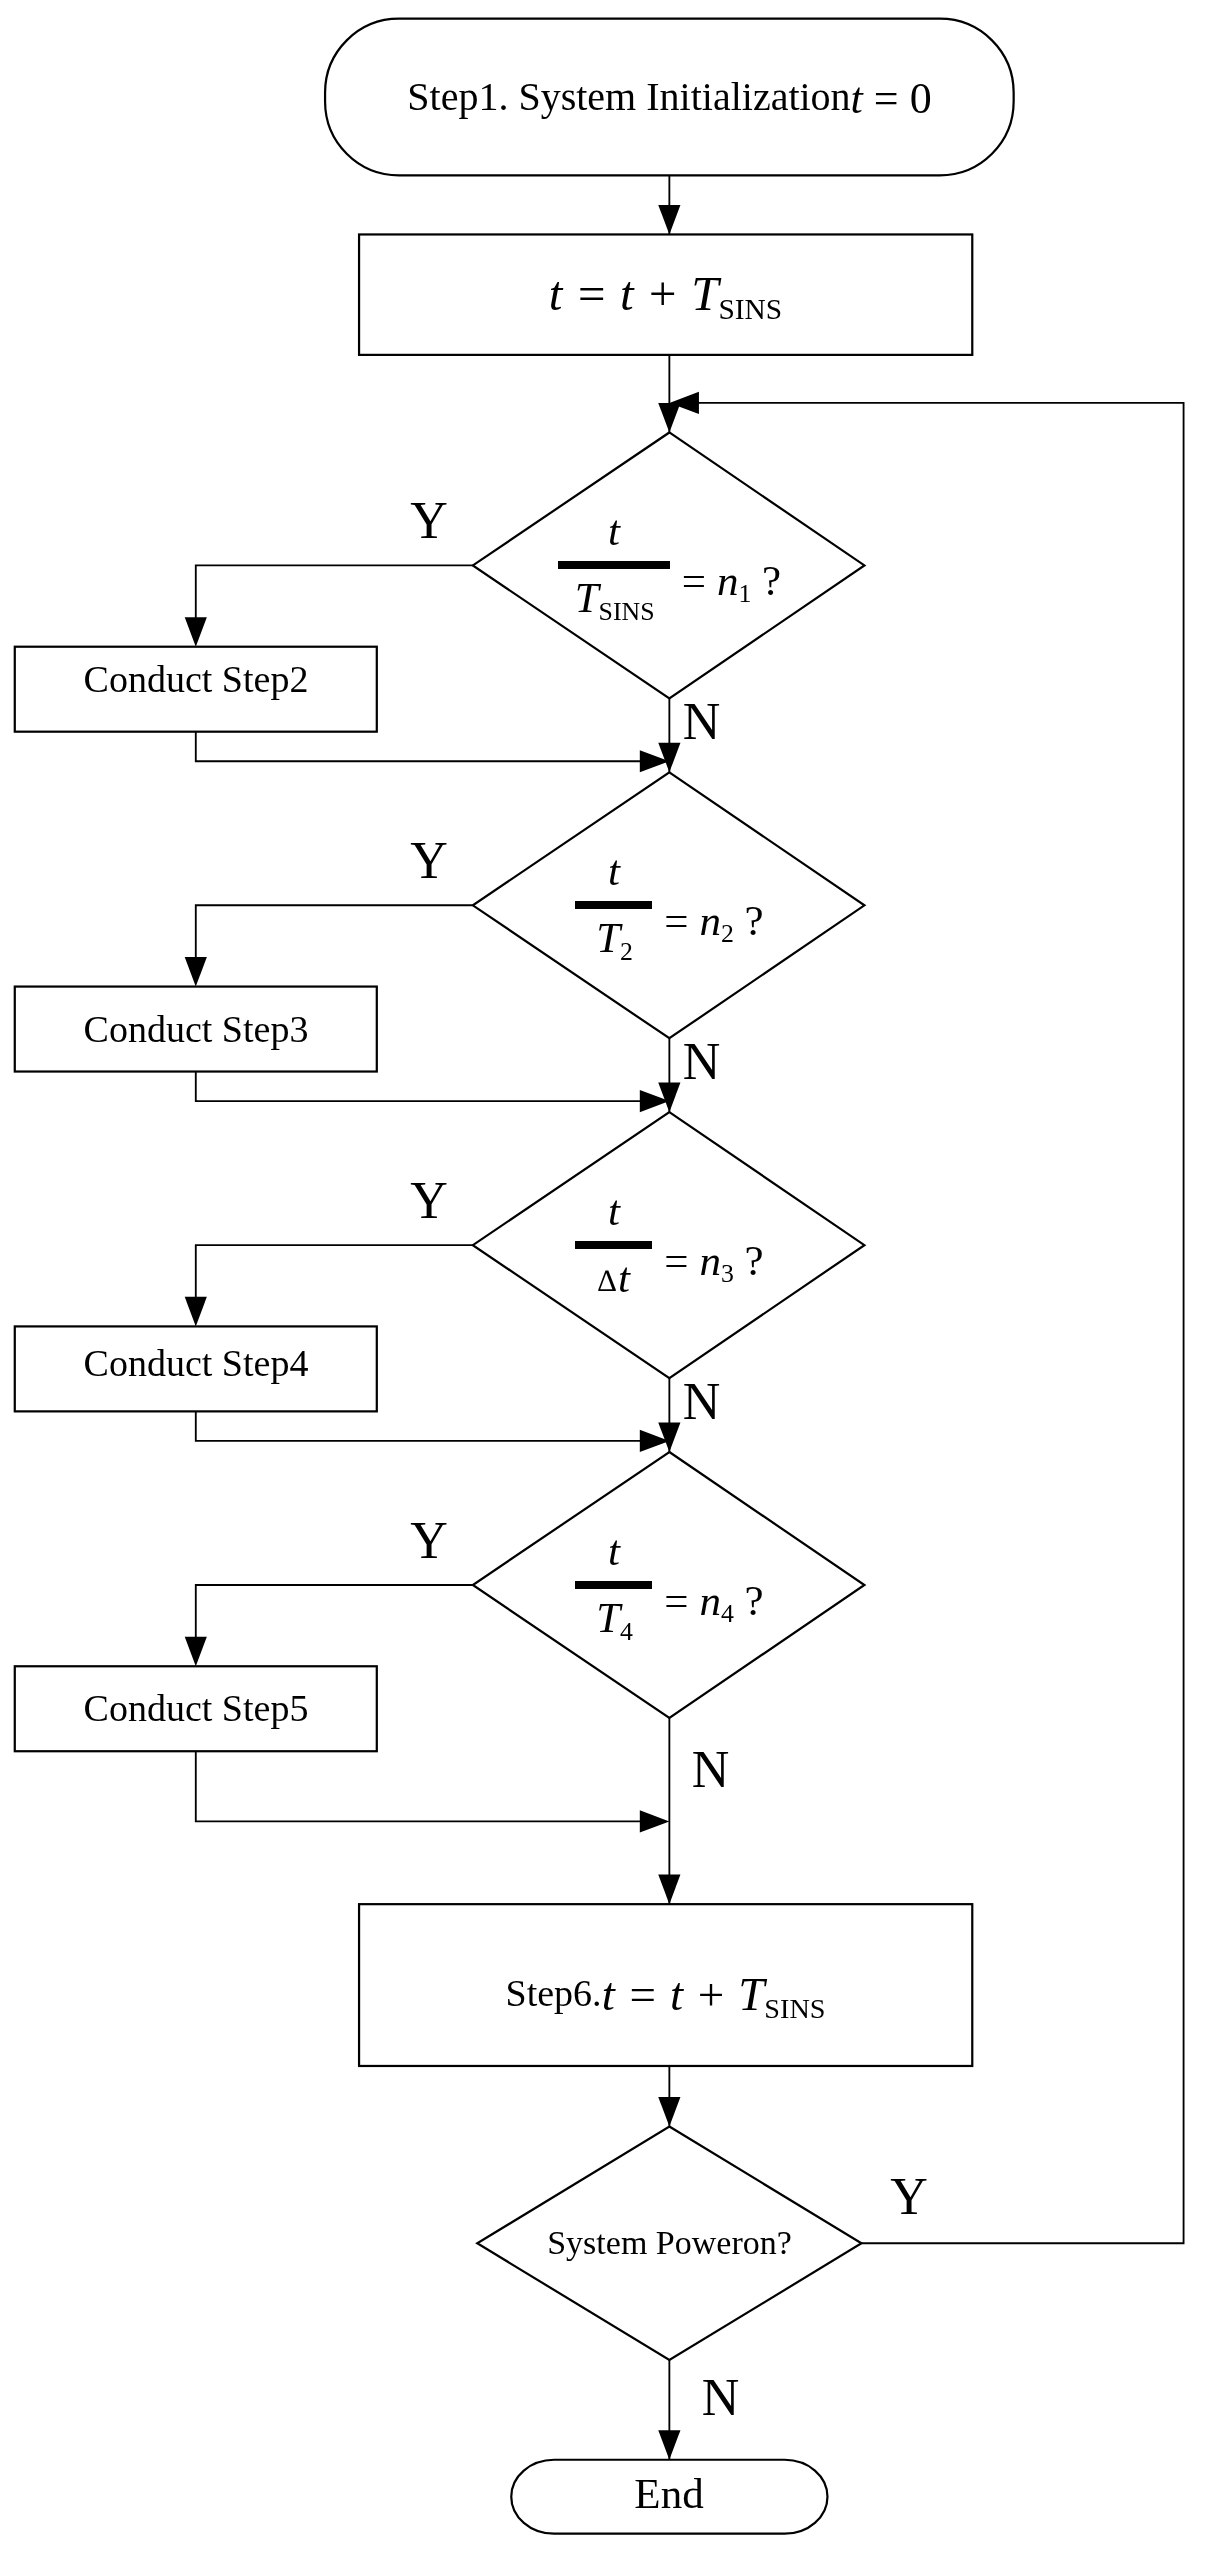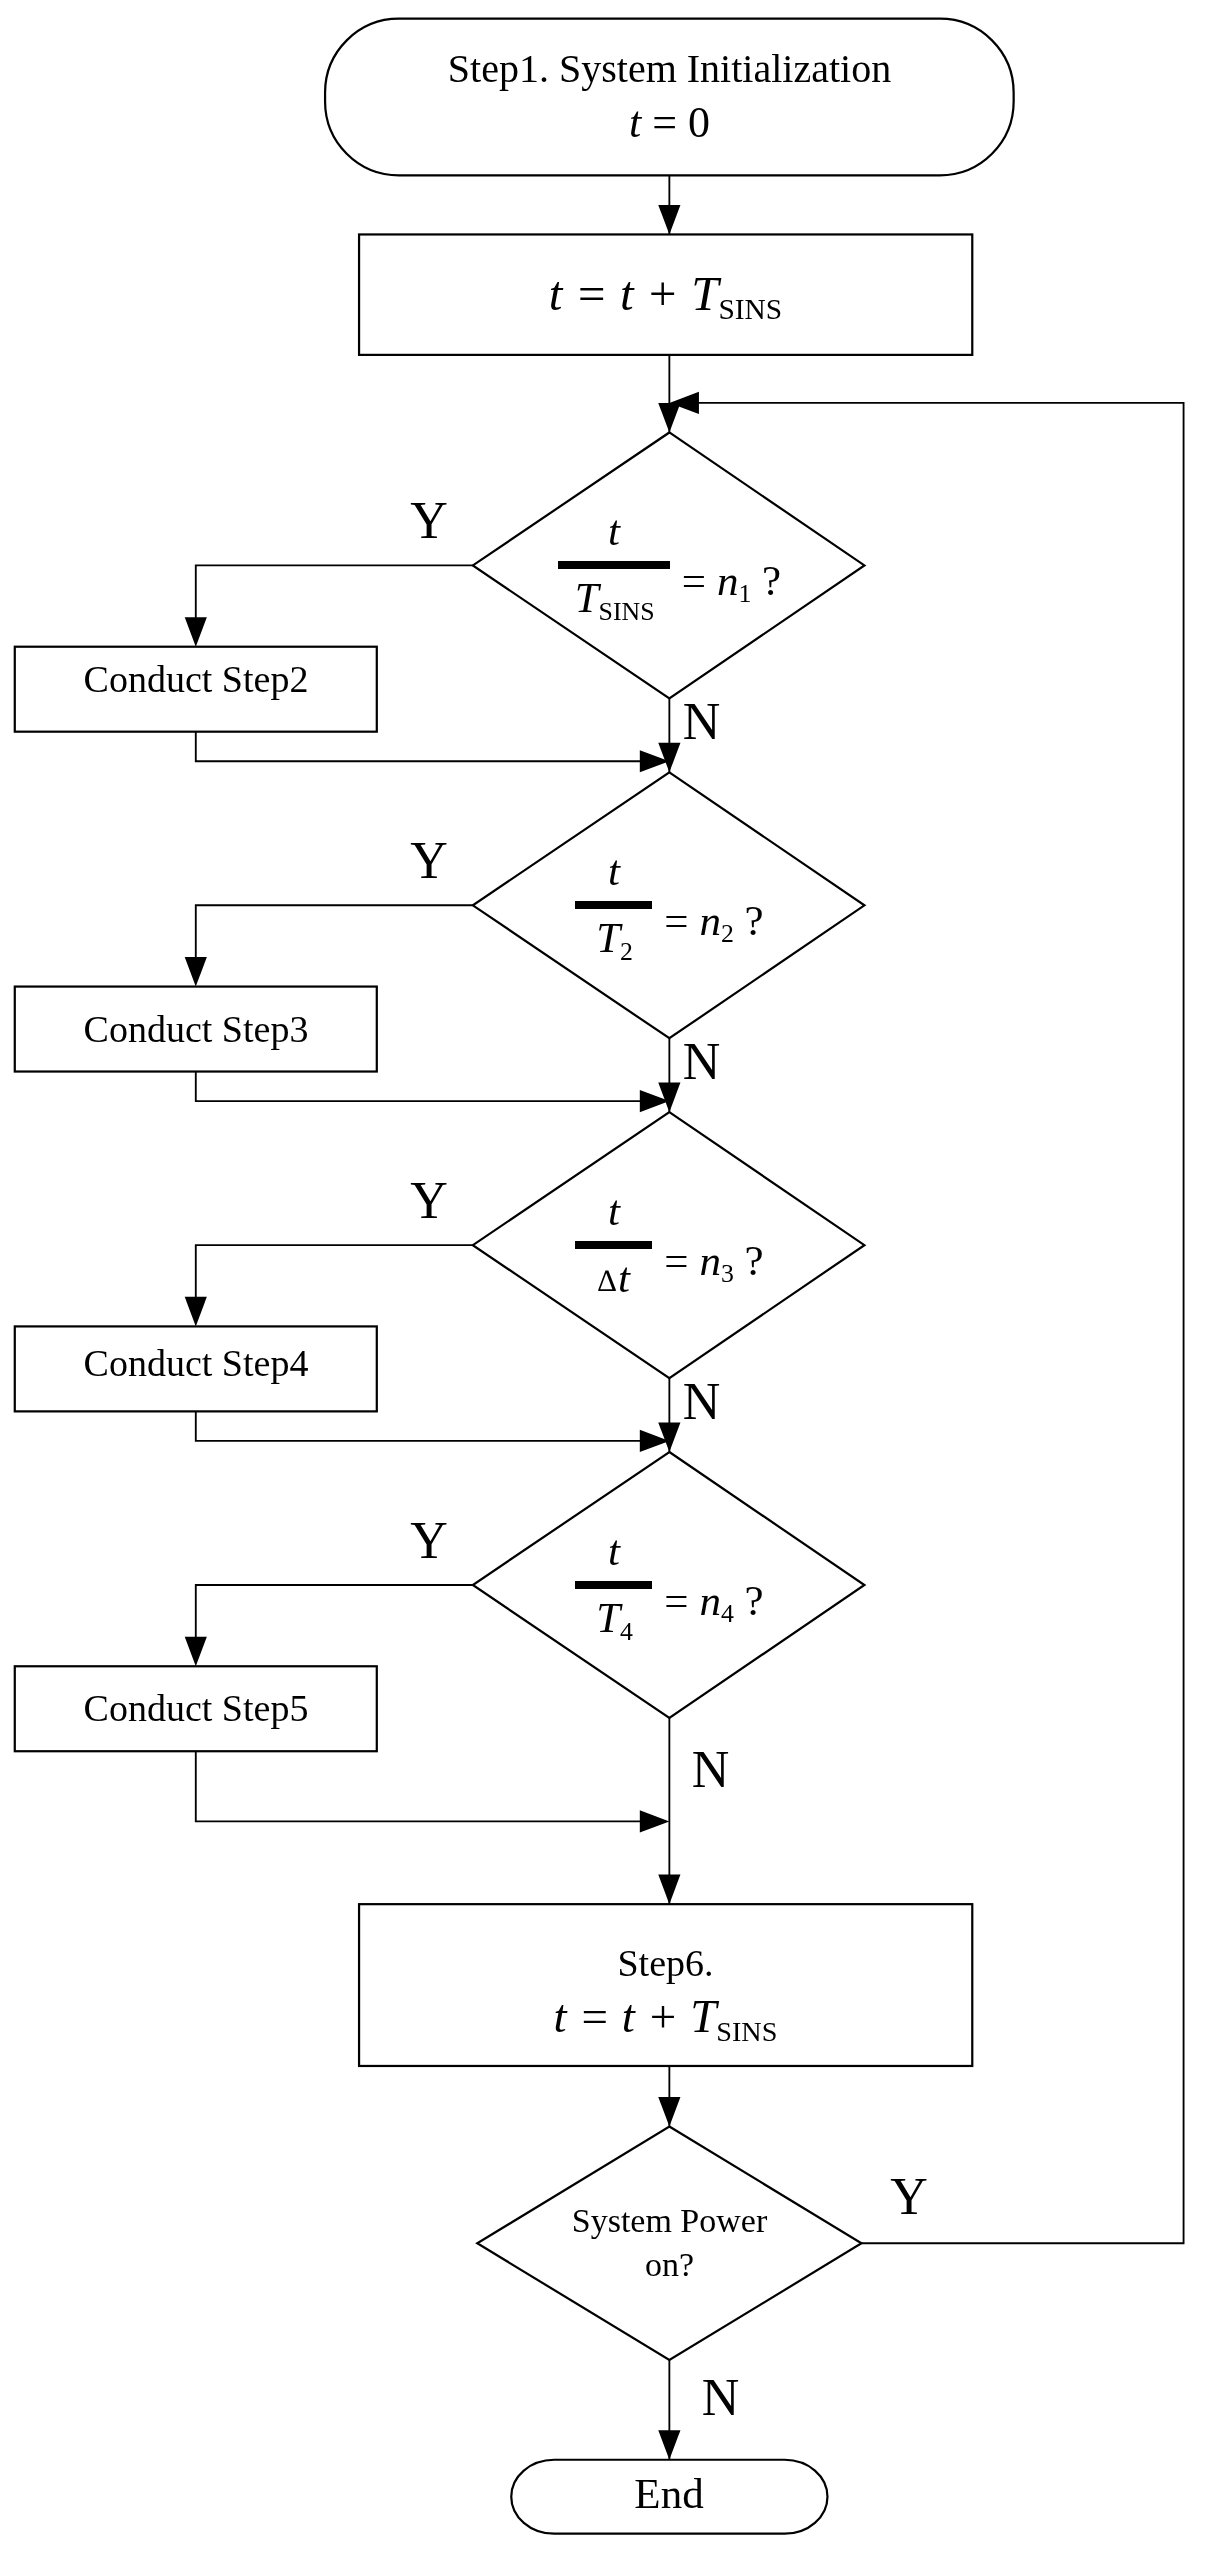--- a/index.html
+++ b/index.html
@@ -9,21 +9,21 @@
     background:#ffffff;
     font-family:"Liberation Serif","DejaVu Serif",serif;
     color:#000;
     overflow:hidden;
   }
   svg.layer{position:absolute;left:0;top:0;}
   .shape{fill:#ffffff;stroke:#000000;stroke-width:3;}
   .conn{fill:none;stroke:#000000;stroke-width:2.5;}
   .ah{fill:#000000;stroke:none;}
   .lbl{
-    position:absolute;display:flex;flex-direction:column;
+    position:absolute;display:flex;
     align-items:center;justify-content:center;text-align:center;
     color:#000;line-height:1.18;
   }
   .row{flex-direction:row;}
   .it{font-style:italic;}
   .sb{font-size:0.6em;font-style:normal;position:relative;top:0.30em;}
   .dpre{font-style:normal;font-size:0.72em;position:relative;top:-0.04em;margin-right:1.5px;}
   .start-l1{font-size:40px;}
   .start-l2{font-size:44px;margin-top:4.4px;}
   .formula{font-size:49px;}

